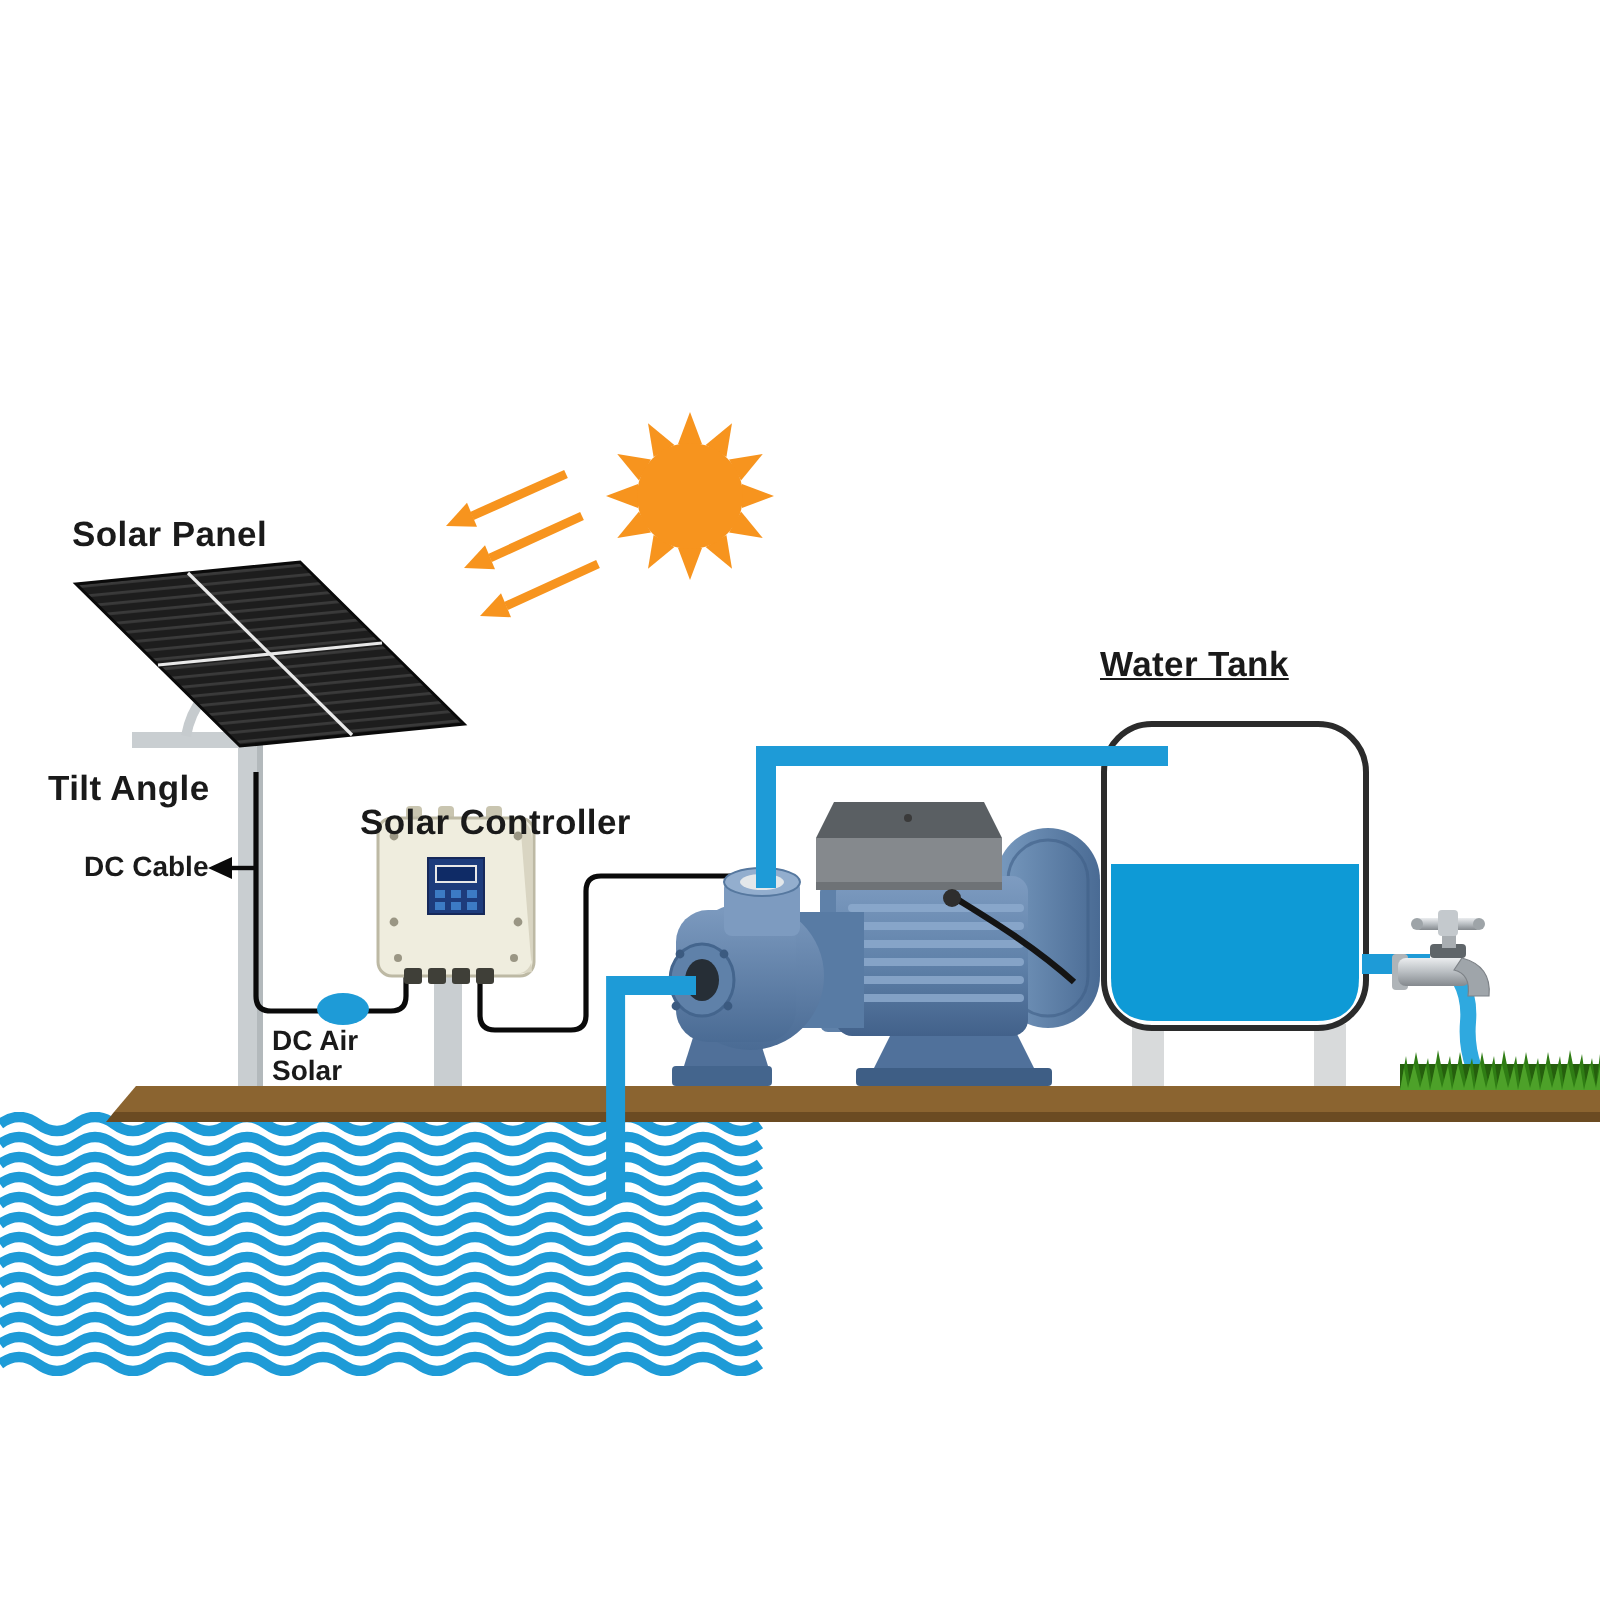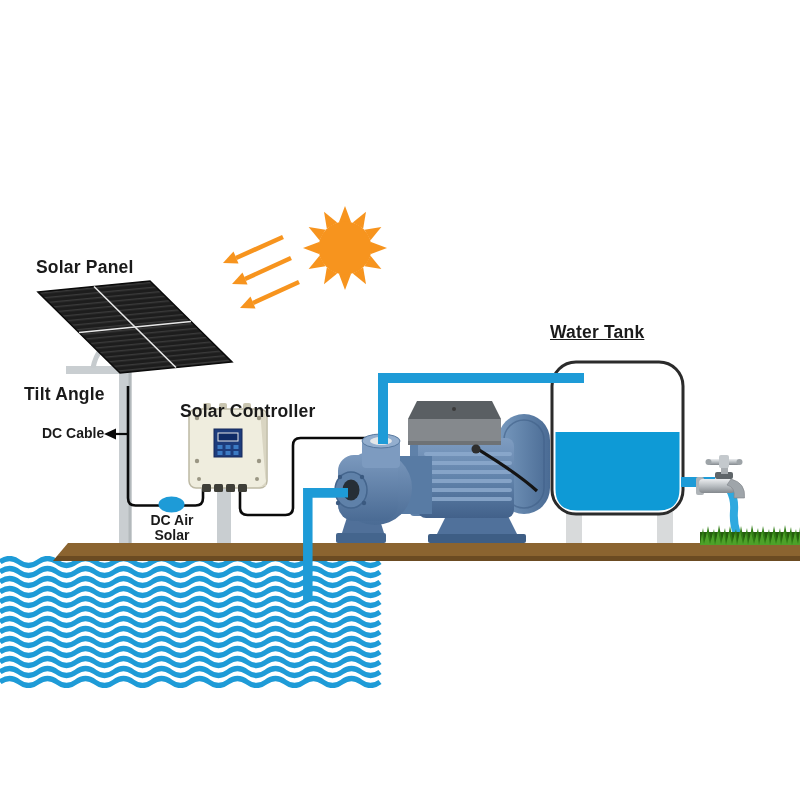--- a/index.html
+++ b/index.html
@@ -12,21 +12,21 @@
     position:absolute;color:#1a1a1a;font-weight:bold;white-space:nowrap;
     font-family:"Liberation Sans", sans-serif;
   }
   .label-lg{font-size:17.5px;letter-spacing:.2px;}
   .label-sm{font-size:14px;}
   #lbl-solar-panel{left:36px;top:257px;}
   #lbl-tilt-angle{left:24px;top:384px;}
   #lbl-dc-cable{left:42px;top:425px;}
   #lbl-solar-controller{left:168px;top:401px;margin-left:12px;}
   #lbl-water-tank{left:550px;top:322px;text-decoration:underline;}
-  #lbl-dc-air-switch{left:136px;top:513px;width:72px;text-align:center;line-height:15px;}
+  #lbl-dc-air-switch{left:136px;top:513px;width:72px;text-align:left;line-height:15px;}
 </style>
 </head>
 <body>
 
 <div id="canvas">
 
 <svg width="800" height="800" viewBox="0 0 800 800">
   <defs>
     <path id="wv" d="M0,0 q9.5,-7 19,0 t19,0 t19,0 t19,0 t19,0 t19,0 t19,0 t19,0 t19,0 t19,0 t19,0 t19,0 t19,0 t19,0 t19,0 t19,0 t19,0 t19,0 t19,0 t19,0" fill="none" stroke="#1E9BD7" stroke-width="5.2"></path>
     <clipPath id="waveClip">

